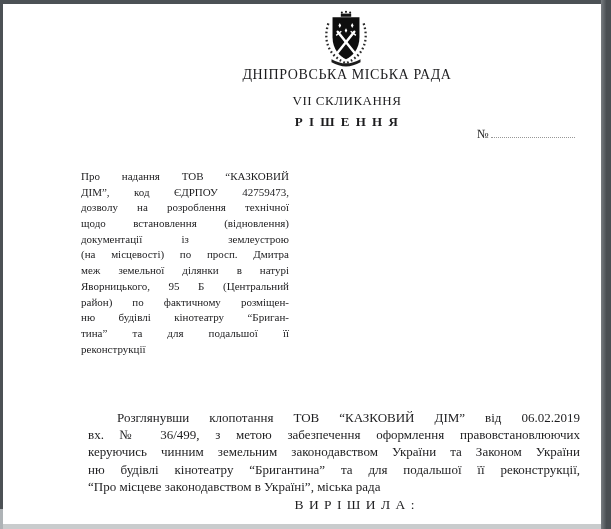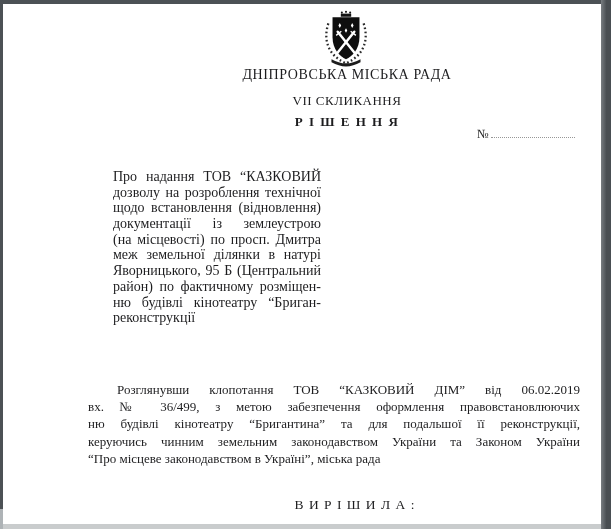--- a/index.html
+++ b/index.html
@@ -23,25 +23,25 @@
 
   .header { position:absolute; left:87px; top:67px; width:520px; text-align:center; }
   .header .org     { font-size:14px;   letter-spacing:0.6px; }
   .header .conv    { font-size:13px;   letter-spacing:0.5px; margin-top:10px; }
   .header .doctype { font-size:13px; font-weight:bold; letter-spacing:1.5px; margin-top:5px; }
 
   .numline { position:absolute; left:477px; top:126px; font-size:12.5px; color:#2a2a2a; }
   .numline .blank { display:inline-block; width:84px; height:12px;
                     border-bottom:1px dotted #979797; margin-left:2px; vertical-align:baseline; }
 
-  .subject { position:absolute; left:113px; top:169px; width:208px; font-size:14px; }
+  .subject { position:absolute; left:81px; top:169px; width:208px; font-size:11px; }
   .subject .ln { line-height:15.7px; height:15.7px; text-align:justify; text-align-last:justify; white-space:normal; }
   .subject .ln.last { text-align-last:left; }
 
-  .bodypar { position:absolute; left:88px; top:381px; width:492px; font-size:13px; }
+  .bodypar { position:absolute; left:88px; top:409px; width:492px; font-size:13px; }
   .bodypar .ln { line-height:17.2px; height:17.2px; text-align:justify; text-align-last:justify; }
   .bodypar .ln.first { text-indent:29px; }
   .bodypar .ln.last  { text-align-last:left; }
 
   .resolved { position:absolute; left:95px; top:497px; width:520px; text-align:center;
               font-weight:normal; font-size:13.5px; letter-spacing:1px; }
 </style>
 </head>
 <body>
 
@@ -84,34 +84,36 @@
     <div class="conv">VII СКЛИКАННЯ</div>
     <div class="doctype">Р І Ш Е Н Н Я</div>
   </div>
 
   <div class="numline">
     <span>№</span><span class="blank"></span>
   </div>
 
   <div class="subject">
     <div class="ln">Про надання ТОВ “КАЗКОВИЙ</div>
+    <div class="ln">ДІМ”, код ЄДРПОУ 42759473,</div>
     <div class="ln">дозволу на розроблення технічної</div>
     <div class="ln">щодо встановлення (відновлення)</div>
     <div class="ln">документації із землеустрою</div>
     <div class="ln">(на місцевості) по просп. Дмитра</div>
     <div class="ln">меж земельної ділянки в натурі</div>
     <div class="ln">Яворницького, 95 Б (Центральний</div>
     <div class="ln">район) по фактичному розміщен-</div>
     <div class="ln">ню будівлі кінотеатру “Бриган-</div>
+    <div class="ln">тина” та для подальшої її</div>
     <div class="ln last">реконструкції</div>
   </div>
 
   <div class="bodypar">
     <div class="ln first">Розглянувши клопотання ТОВ “КАЗКОВИЙ ДІМ” від 06.02.2019</div>
     <div class="ln">вх. № 36/499, з метою забезпечення оформлення правовстановлюючих</div>
+    <div class="ln">керуючись чинним земельним законодавством України та Законом України</div>
     <div class="ln">ню будівлі кінотеатру “Бригантина” та для подальшої її реконструкції,</div>
-    <div class="ln">керуючись чинним земельним законодавством України та Законом України</div>
     <div class="ln last">“Про місцеве законодавством в Україні”, міська рада</div>
   </div>
 
   <div class="resolved">В И Р І Ш И Л А :</div>
 
 </div>
 
 </body></html>

